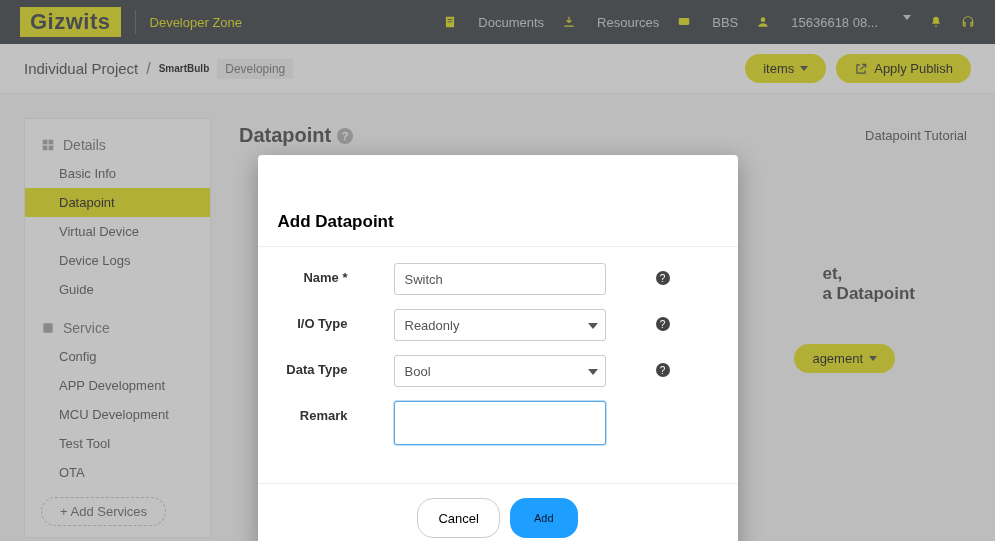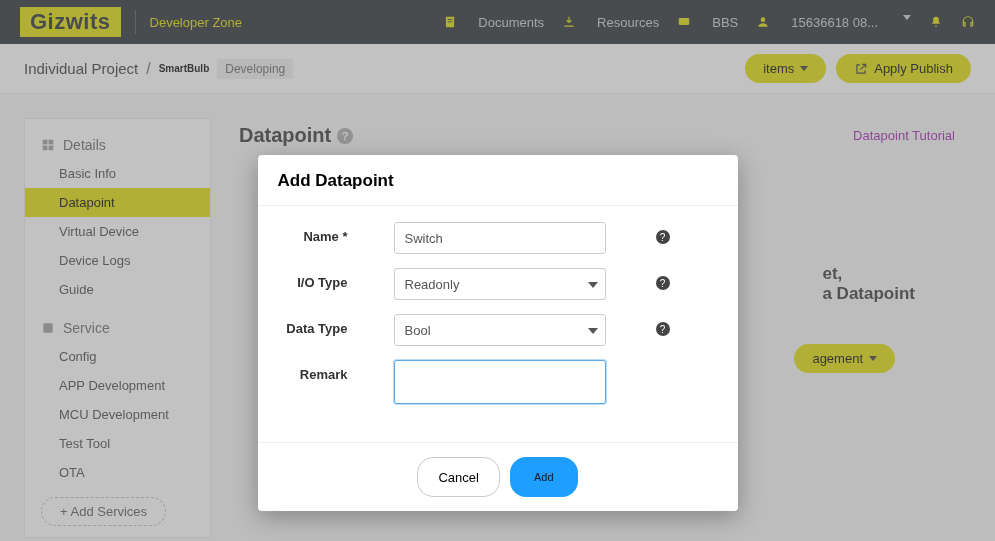--- a/index.html
+++ b/index.html
@@ -29,28 +29,28 @@
 .main { display:flex; height:447px; background:#f6f6f6; }
 .sidebar { width:187px; background:#fff; border:1px solid #e8e8e8; margin:24px 0 0 24px; padding:12px 0; height:420px; }
 .side-group { display:flex; align-items:center; gap:8px; padding:6px 16px; color:#666; font-size:14px; }
 .side-item { padding:7px 16px 7px 34px; font-size:13px; color:#444; cursor:pointer; }
 .side-item.active { background:#e0dc00; color:#000; }
 .add-services { margin:10px 16px; border:1px dashed #bbb; border-radius:16px; padding:6px 18px; font-size:13px; color:#555; background:#fff; cursor:pointer; }
 
 .content { flex:1; padding:30px 28px; position:relative; }
 .page-title { font-size:20px; font-weight:600; color:#333; display:flex; align-items:center; gap:6px; }
 .help-circle { width:16px; height:16px; border-radius:50%; background:#aaa; color:#fff; font-size:11px; display:flex; align-items:center; justify-content:center; }
-.dp-tutorial { position:absolute; right:40px; top:34px; color:#a21caf; font-size:13px; cursor:pointer; }
+.dp-tutorial { position:absolute; right:28px; top:34px; color:#404040; font-size:13px; cursor:pointer; }
 .bg-text { position:absolute; right:80px; top:170px; font-size:17px; font-weight:700; color:#333; text-align:left; }
 .bg-btn { position:absolute; right:100px; top:250px; }
 
 
 .overlay { position:absolute; inset:0; background:rgba(120,120,120,0.45); display:flex; justify-content:center; padding-top:155px; }
 .modal { width:480px; background:#fff; border-radius:4px; box-shadow:0 6px 24px rgba(0,0,0,0.3); height:fit-content; }
-.modal-header { padding:16px 20px 14px; font-size:17px; font-weight:700; border-bottom:1px solid #eee; }
+.modal-header { padding:16px 20px 14px; font-size:17px; font-weight:700; border-bottom:1px solid #eee;margin-top:41px; }
 .modal-body { padding:16px 24px 24px; }
 .form-row { display:flex; align-items:flex-start; margin-bottom:14px;gap:36px; }
 .form-label { width:76px; text-align:right; font-size:13px; font-weight:600; color:#333; padding-top:7px; padding-right:10px; }
 .form-control { width:212px; height:32px; border:1px solid #ccc; border-radius:3px; padding:0 10px; font-size:13px; color:#555; background:#fff; }
 select.form-control { appearance:none; background:#fff; }
 .select-wrap { position:relative; width:212px; }
 .select-wrap::after { content:""; position:absolute; right:8px; top:14px; width:0; height:0; border-left:5px solid transparent; border-right:5px solid transparent; border-top:6px solid #555; pointer-events:none; }
 textarea.form-control { height:44px; resize:none; padding:6px 10px; }
 .focused { border-color:#5aa8e6 !important; box-shadow:0 0 0 1px rgba(90,168,230,0.4); }
 .tiny-help { width:14px; height:14px; border-radius:50%; background:#444; color:#fff; font-size:10px; display:flex; align-items:center; justify-content:center; margin-left:14px; margin-top:8px; cursor:pointer; }

